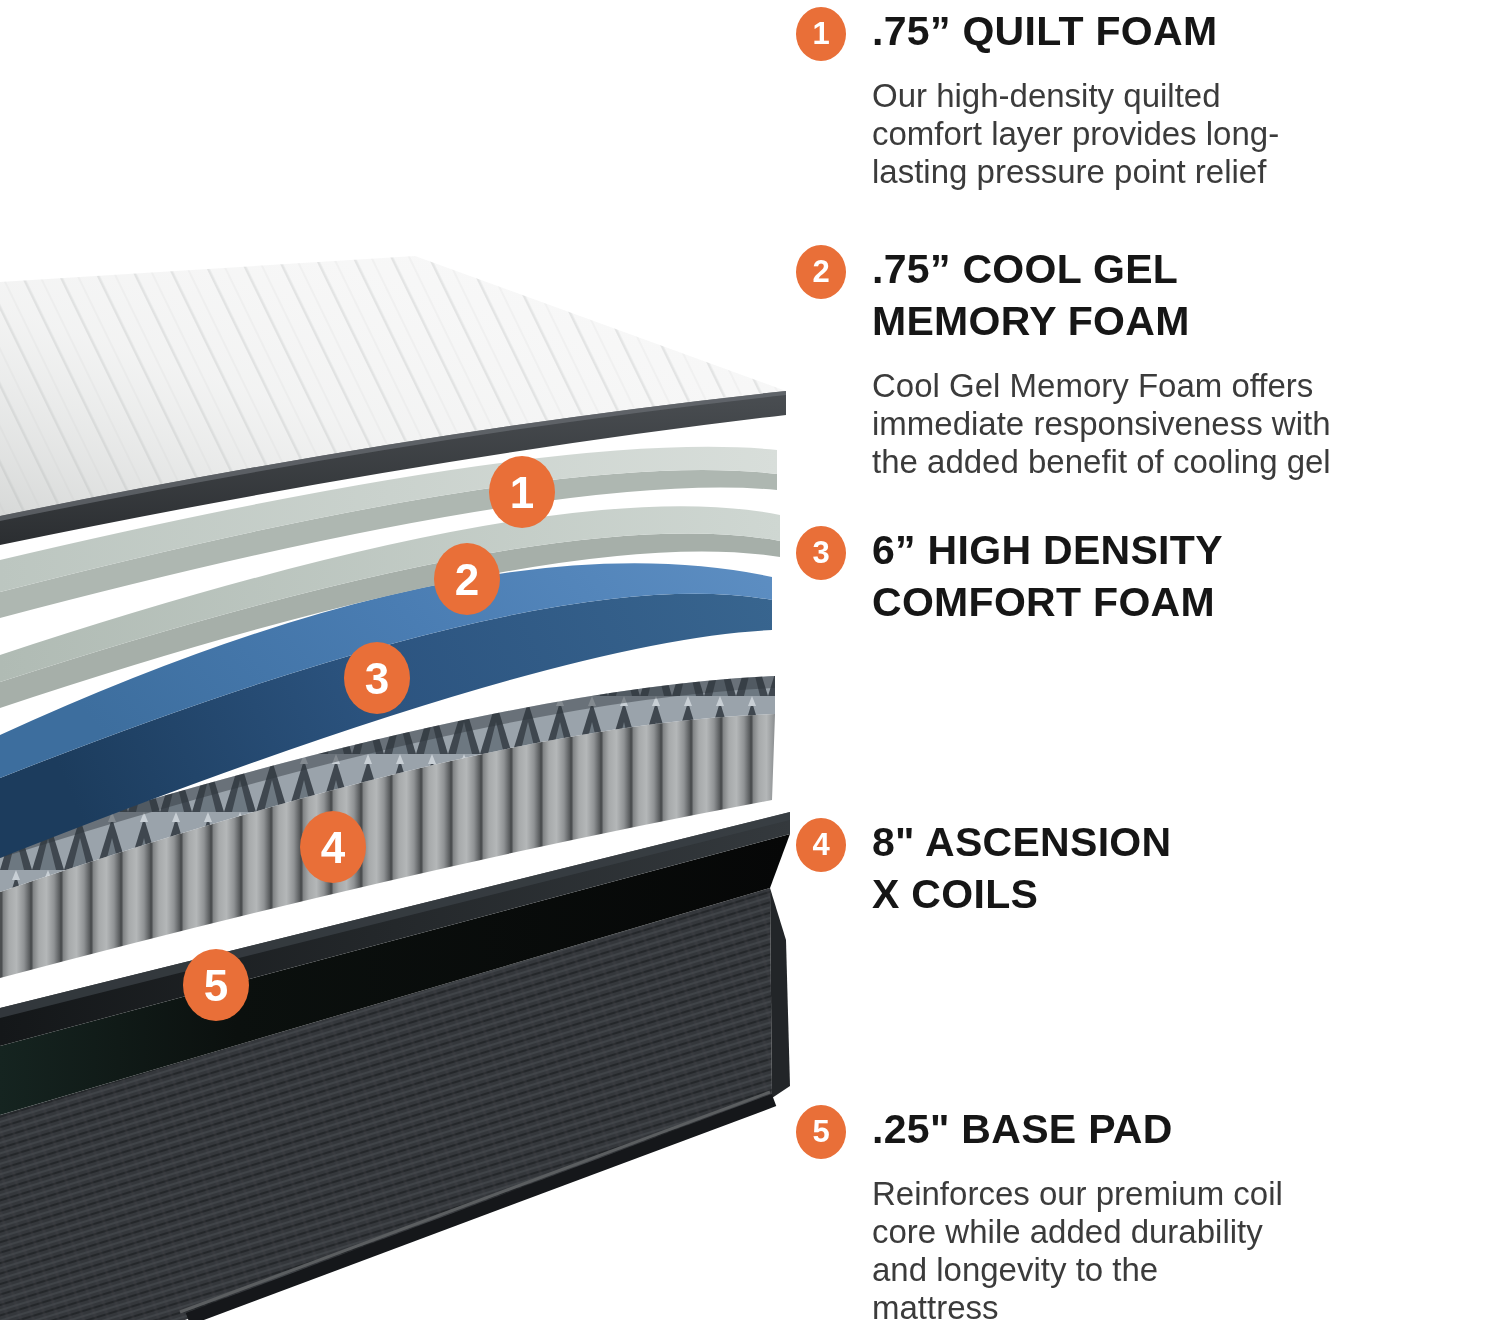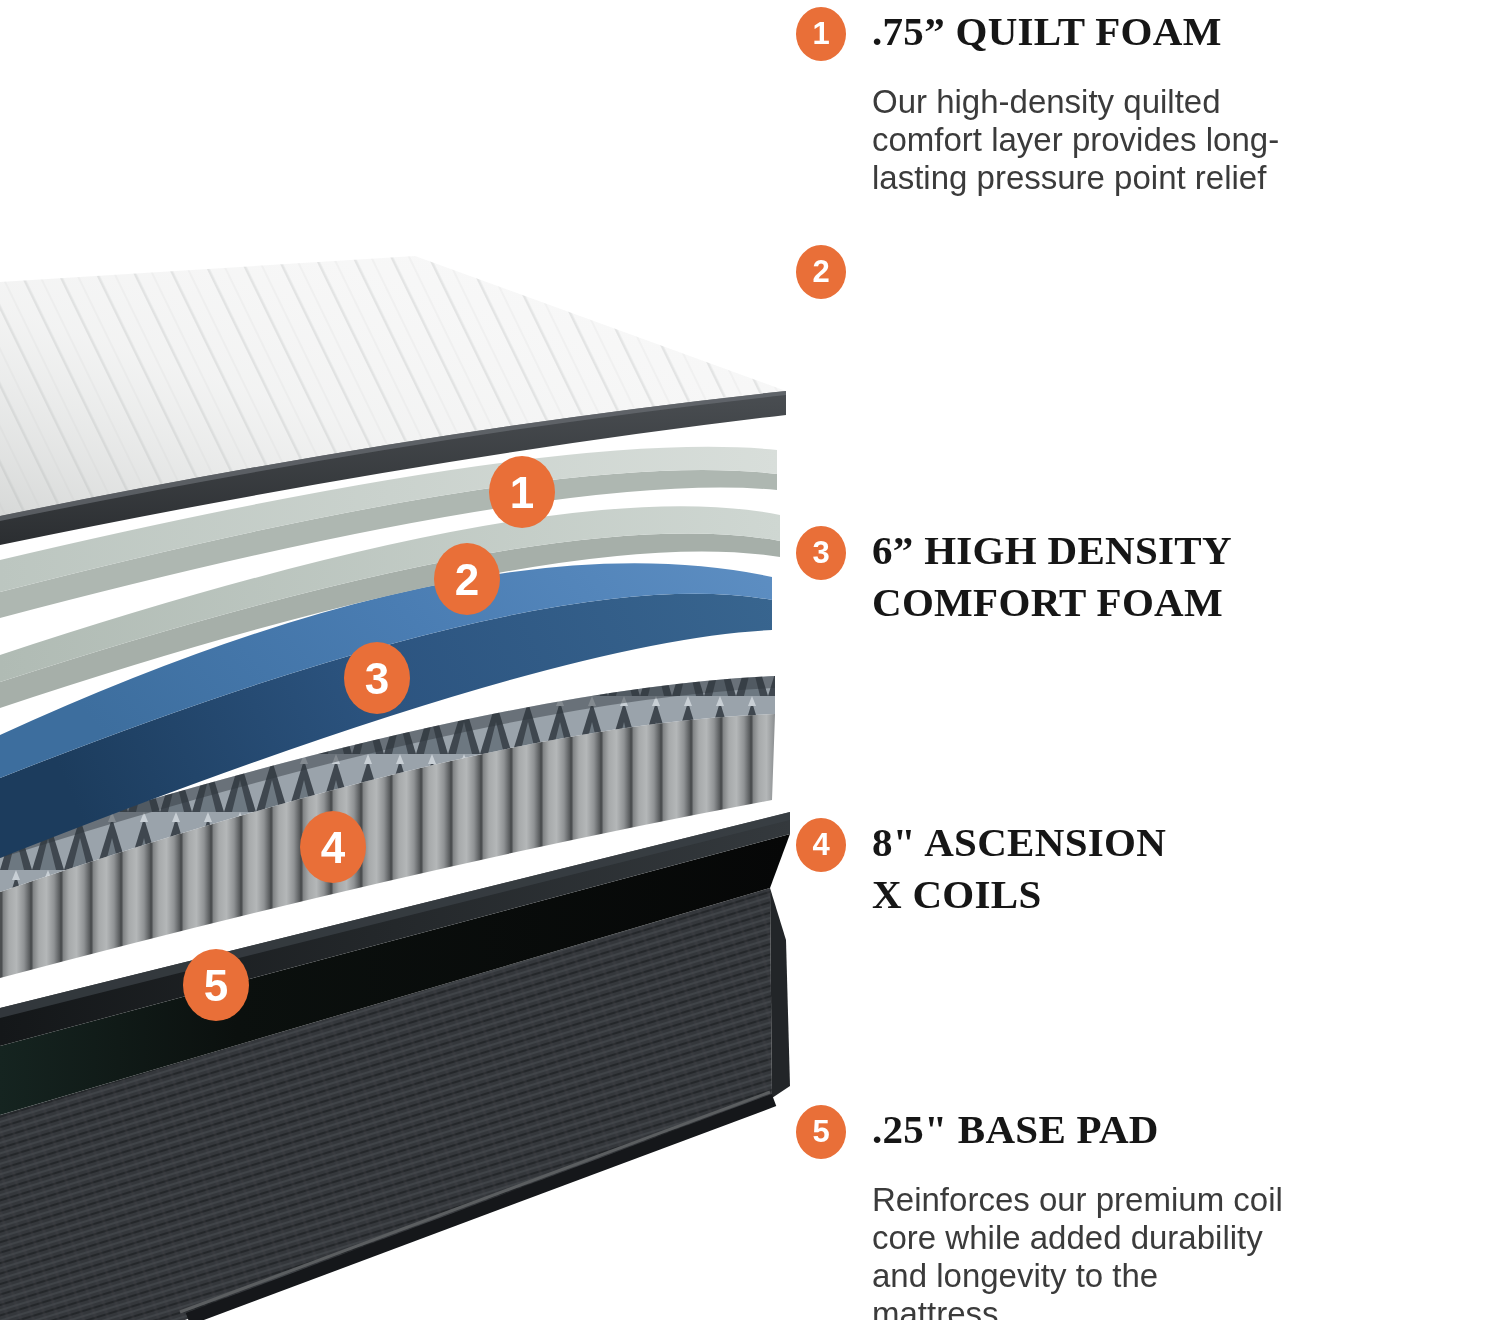--- a/index.html
+++ b/index.html
@@ -11,24 +11,24 @@
   .sections{position:absolute;left:0;top:0;width:1500px;height:1320px;}
   .section{position:absolute;left:796px;width:700px;display:flex;gap:26px;}
   .badge{
     flex:none;width:50px;height:54px;border-radius:50%;
     color:#ffffff;font-weight:bold;font-size:31px;
     display:flex;align-items:center;justify-content:center;margin-top:2px;
   }
   .txt{flex:1;min-width:0;}
   .title{
     font-size:41px;font-weight:bold;color:#161616;line-height:52px;
-    letter-spacing:.3px;white-space:pre-line;font-family:Liberation Serif, serif;
+    letter-spacing:.3px;white-space:pre-line;
   }
   .body{
-    font-size:33px;color:#3b3b3b;line-height:38px;margin-top:26px;
+    font-size:33px;color:#3b3b3b;line-height:38px;margin-top:20px;
     white-space:pre-line;
   }
   .marker-num{font-family:"Liberation Sans",sans-serif;font-weight:bold;}
 </style>
 </head>
 <body>
 
 <div class="canvas">
 
   <svg class="illustration" width="800" height="1320" viewBox="0 0 800 1320">
@@ -175,20 +175,25 @@
 comfort layer provides long-
 lasting pressure point relief</div>
       </div>
     </div>
 
     <div class="section" style="top:243px;">
       <div class="badge" style="background:#E96F38;">
         <span>2</span>
       </div>
       <div class="txt">
+        <div class="title">.75” COOL GEL
+MEMORY FOAM</div>
+        <div class="body">Cool Gel Memory Foam offers
+immediate responsiveness with
+the added benefit of cooling gel</div>
       </div>
     </div>
 
     <div class="section" style="top:524px;">
       <div class="badge" style="background:#E96F38;">
         <span>3</span>
       </div>
       <div class="txt">
         <div class="title">6” HIGH DENSITY
 COMFORT FOAM</div>

